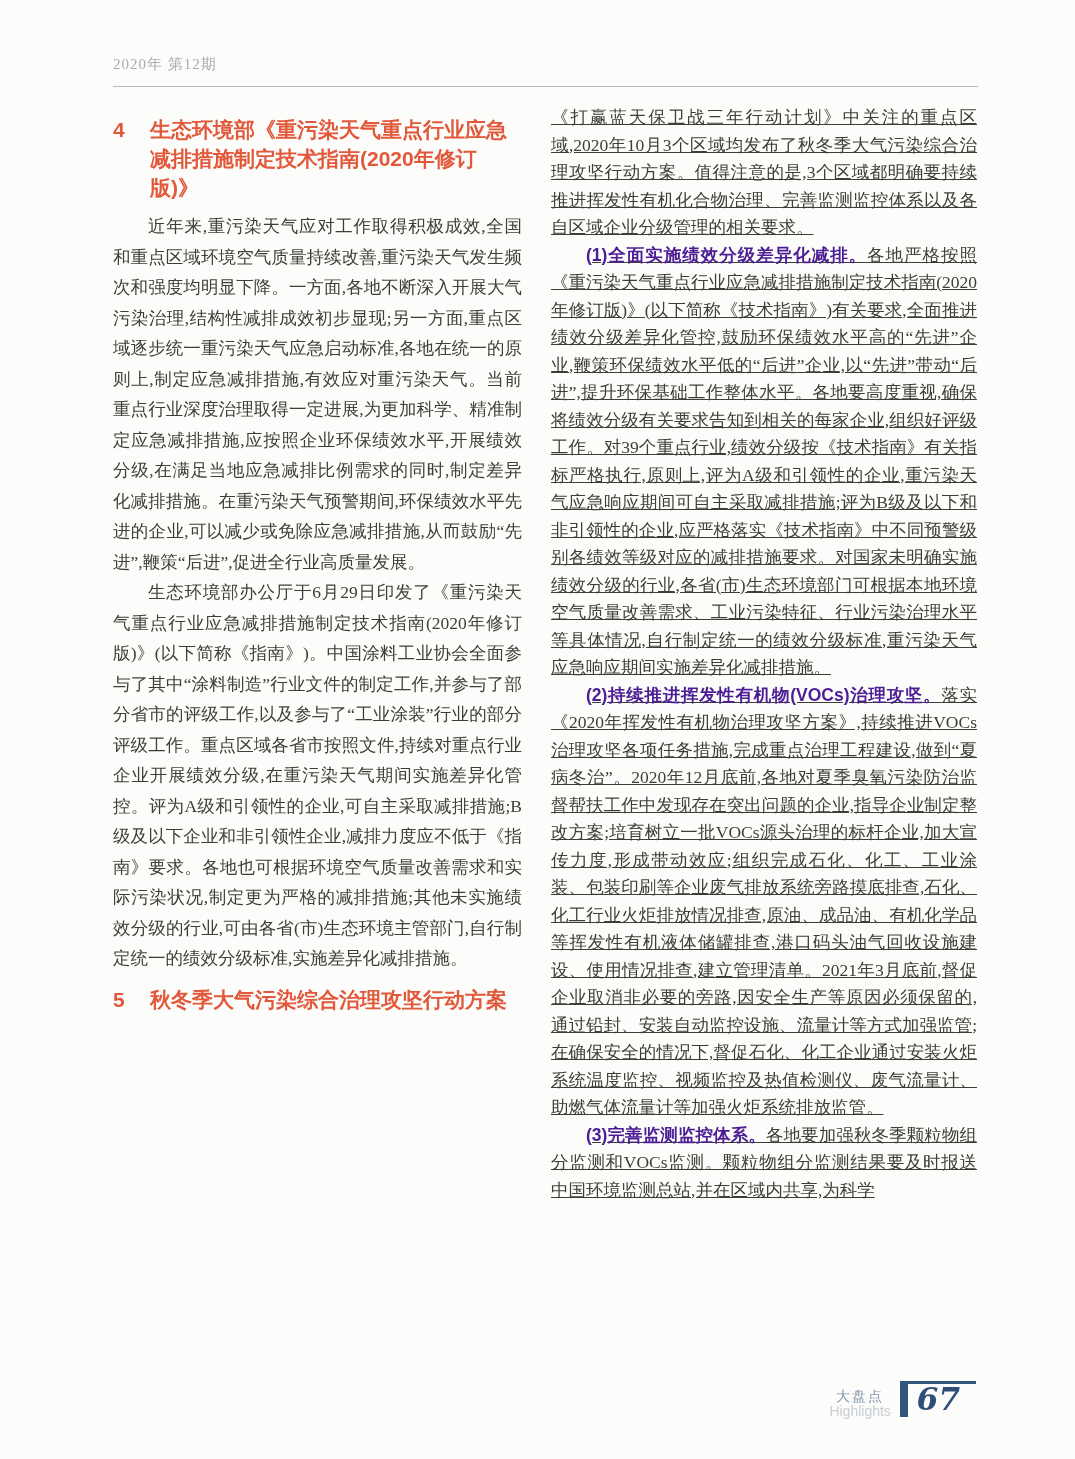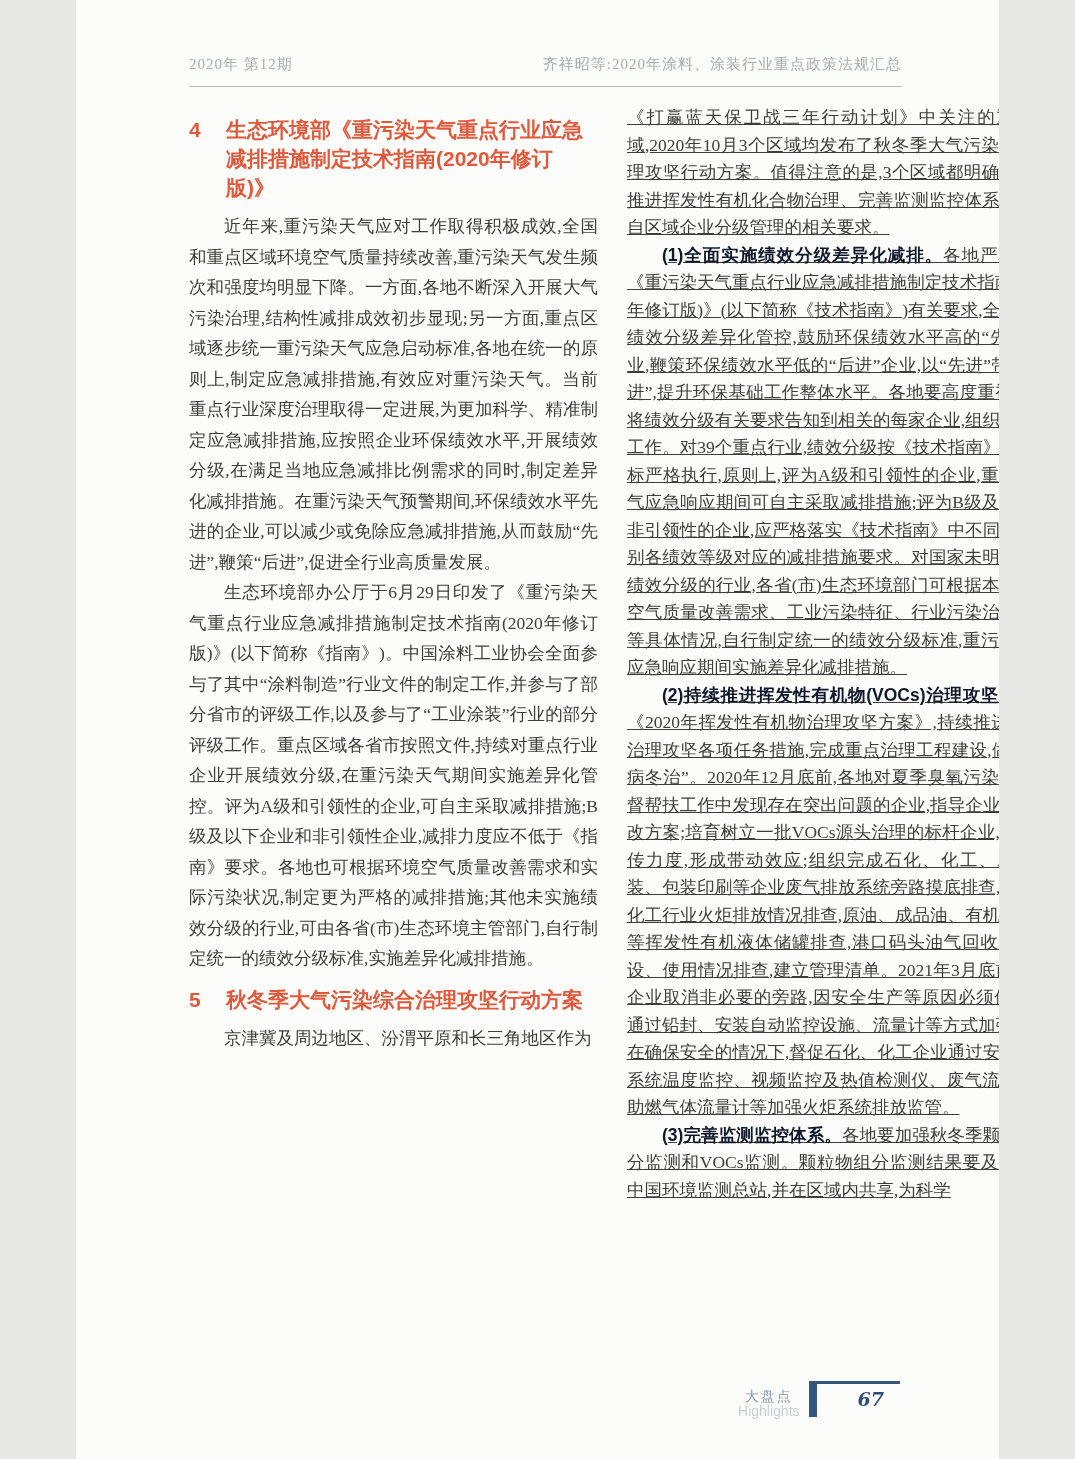--- a/index.html
+++ b/index.html
@@ -1,19 +1,19 @@
 <!DOCTYPE html>
 <html lang="zh"><head>
 <meta charset="utf-8">
 <style>
   html,body{margin:0;padding:0;}
   body{background:#e8e8e6;}
   .page{
     position:relative;
-    width:923px;height:1459px;
+    width:1075px;height:1459px;
     margin:0 auto;
     background:#fcfcfa;
     overflow:hidden;
     font-family:"Liberation Serif","DejaVu Serif",serif;
   }
   
   .running-head{
     position:absolute;top:55px;left:113px;right:97px;
     display:flex;justify-content:space-between;align-items:flex-end;
     font-size:15px;color:#a9adaf;letter-spacing:1px;
@@ -45,21 +45,21 @@
     font-weight:bold;
     font-size:21px;line-height:29px;
     color:#e2583a;
     text-align:left;
   }
   .sec-num{flex:0 0 37px;}
   .sec-title{flex:1;}
   
   .lead{
     font-family:"Liberation Sans","DejaVu Sans",sans-serif;
-    font-weight:bold;color:#0f172a;
+    font-weight:bold;color:#4c1d95;
   }
   
   .footer{
     position:absolute;top:1381px;right:99px;
     display:flex;align-items:flex-start;
   }
   .footer-label{margin-top:6px;text-align:center;}
   .footer-cn{
     font-size:14px;color:#8496ab;letter-spacing:2px;line-height:18px;
     font-family:"Liberation Sans","DejaVu Sans",sans-serif;
@@ -70,50 +70,48 @@
   }
   .page-num-box{
     margin-left:9px;
     border-left:8px solid #33567f;
     border-top:3px solid #33567f;
     padding:2px 16px 5px 9px;
   }
   .page-num{
     font-family:"DejaVu Serif","Liberation Serif",serif;
     font-style:italic;font-weight:bold;
-    font-size:19px;line-height:26px;color:#2e4e78;margin-left:32px;
+    font-size:31px;line-height:26px;color:#2e4e78;
   }
 </style>
 </head>
 <body>
 
 <div class="page">
 
   <div class="running-head">
     <span>2020年 第12期</span>
-    <span>齐祥昭等:2020年涂料、涂装行业重点政策法规汇总</span>
   </div>
   <div class="head-rule"></div>
 
   <section class="col col-left">
 
     <div class="sec-heading">
       <span class="sec-num">4</span>
       <span class="sec-title">生态环境部《重污染天气重点行业应急减排措施制定技术指南(2020年修订版)》</span>
     </div>
 
     <p class="indent">近年来,重污染天气应对工作取得积极成效,全国和重点区域环境空气质量持续改善,重污染天气发生频次和强度均明显下降。一方面,各地不断深入开展大气污染治理,结构性减排成效初步显现;另一方面,重点区域逐步统一重污染天气应急启动标准,各地在统一的原则上,制定应急减排措施,有效应对重污染天气。当前重点行业深度治理取得一定进展,为更加科学、精准制定应急减排措施,应按照企业环保绩效水平,开展绩效分级,在满足当地应急减排比例需求的同时,制定差异化减排措施。在重污染天气预警期间,环保绩效水平先进的企业,可以减少或免除应急减排措施,从而鼓励“先进”,鞭策“后进”,促进全行业高质量发展。</p>
     <p class="indent">生态环境部办公厅于6月29日印发了《重污染天气重点行业应急减排措施制定技术指南(2020年修订版)》(以下简称《指南》)。中国涂料工业协会全面参与了其中“涂料制造”行业文件的制定工作,并参与了部分省市的评级工作,以及参与了“工业涂装”行业的部分评级工作。重点区域各省市按照文件,持续对重点行业企业开展绩效分级,在重污染天气期间实施差异化管控。评为A级和引领性的企业,可自主采取减排措施;B级及以下企业和非引领性企业,减排力度应不低于《指南》要求。各地也可根据环境空气质量改善需求和实际污染状况,制定更为严格的减排措施;其他未实施绩效分级的行业,可由各省(市)生态环境主管部门,自行制定统一的绩效分级标准,实施差异化减排措施。</p>
 
     <div class="sec-heading">
       <span class="sec-num">5</span>
       <span class="sec-title">秋冬季大气污染综合治理攻坚行动方案</span>
     </div>
 
-    <p class="indent">京津冀及周边地区、汾渭平原和长三角地区作为</p>
   </section>
 
   <section class="col col-right">
     <p>《打赢蓝天保卫战三年行动计划》中关注的重点区域,2020年10月3个区域均发布了秋冬季大气污染综合治理攻坚行动方案。值得注意的是,3个区域都明确要持续推进挥发性有机化合物治理、完善监测监控体系以及各自区域企业分级管理的相关要求。</p>
 
     <p class="indent"><b class="lead">(1)全面实施绩效分级差异化减排。</b><span>各地严格按照《重污染天气重点行业应急减排措施制定技术指南(2020年修订版)》(以下简称《技术指南》)有关要求,全面推进绩效分级差异化管控,鼓励环保绩效水平高的“先进”企业,鞭策环保绩效水平低的“后进”企业,以“先进”带动“后进”,提升环保基础工作整体水平。各地要高度重视,确保将绩效分级有关要求告知到相关的每家企业,组织好评级工作。对39个重点行业,绩效分级按《技术指南》有关指标严格执行,原则上,评为A级和引领性的企业,重污染天气应急响应期间可自主采取减排措施;评为B级及以下和非引领性的企业,应严格落实《技术指南》中不同预警级别各绩效等级对应的减排措施要求。对国家未明确实施绩效分级的行业,各省(市)生态环境部门可根据本地环境空气质量改善需求、工业污染特征、行业污染治理水平等具体情况,自行制定统一的绩效分级标准,重污染天气应急响应期间实施差异化减排措施。</span></p>
 
     <p class="indent"><b class="lead">(2)持续推进挥发性有机物(VOCs)治理攻坚。</b><span>落实《2020年挥发性有机物治理攻坚方案》,持续推进VOCs治理攻坚各项任务措施,完成重点治理工程建设,做到“夏病冬治”。2020年12月底前,各地对夏季臭氧污染防治监督帮扶工作中发现存在突出问题的企业,指导企业制定整改方案;培育树立一批VOCs源头治理的标杆企业,加大宣传力度,形成带动效应;组织完成石化、化工、工业涂装、包装印刷等企业废气排放系统旁路摸底排查,石化、化工行业火炬排放情况排查,原油、成品油、有机化学品等挥发性有机液体储罐排查,港口码头油气回收设施建设、使用情况排查,建立管理清单。2021年3月底前,督促企业取消非必要的旁路,因安全生产等原因必须保留的,通过铅封、安装自动监控设施、流量计等方式加强监管;在确保安全的情况下,督促石化、化工企业通过安装火炬系统温度监控、视频监控及热值检测仪、废气流量计、助燃气体流量计等加强火炬系统排放监管。</span></p>
 
     <p class="indent"><b class="lead">(3)完善监测监控体系。</b><span>各地要加强秋冬季颗粒物组分监测和VOCs监测。颗粒物组分监测结果要及时报送中国环境监测总站,并在区域内共享,为科学</span></p>

